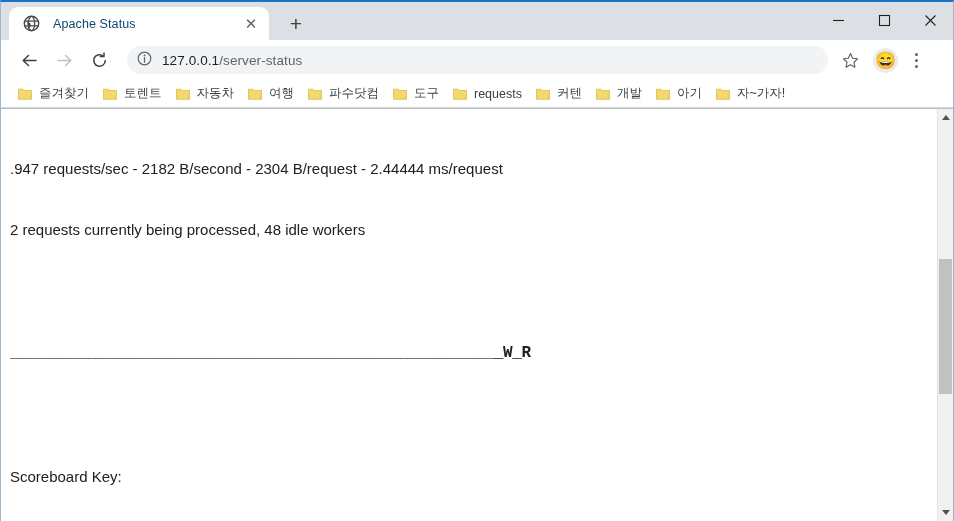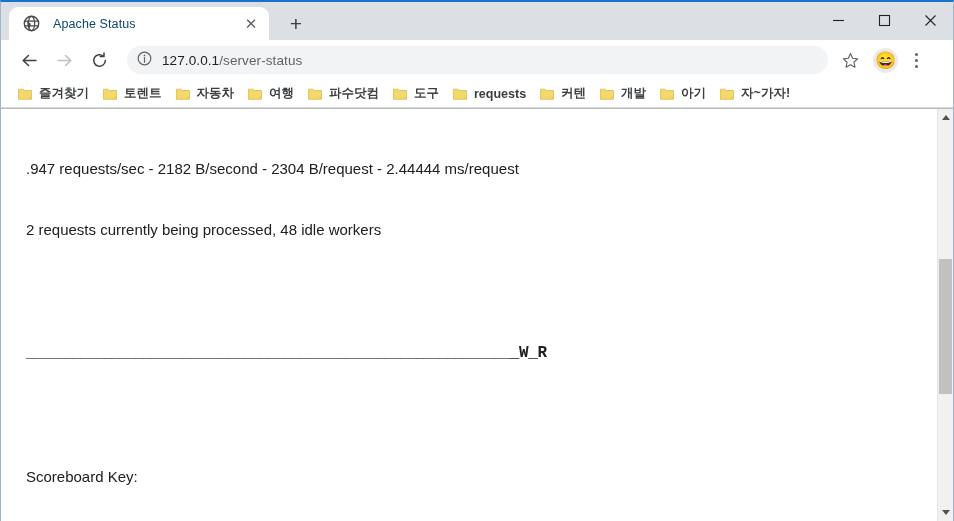--- a/index.html
+++ b/index.html
@@ -191,21 +191,20 @@
     overflow: hidden;
   }
   .bm {
     display: flex;
     align-items: center;
     height: 22px;
     padding: 0 7px;
     border-radius: 4px;
     flex: 0 0 auto;
     white-space: nowrap;
-    font-weight: bold;
   }
   .bm-folder {
     width: 14px; height: 13px;
     flex: 0 0 auto;
     margin-right: 7px;
     display: block;
   }
   .bm-label {
     font-size: 12.5px;
     color: #3c4043;
@@ -214,21 +213,21 @@
   
   .viewport {
     flex: 1 1 auto;
     background: #ffffff;
     position: relative;
     overflow: hidden;
     border-top: 1px solid #b9bcbf;
   }
   .page {
     position: absolute;
-    left: 16px; top: 0;
+    left: 0; top: 0;
     width: 938px;
     height: 100%;
     overflow: hidden;
     padding-left: 9px;
     box-sizing: border-box;
   }
   .doc {
     font-family: "Liberation Sans", sans-serif;
     font-size: 15px;
     color: #202124;

